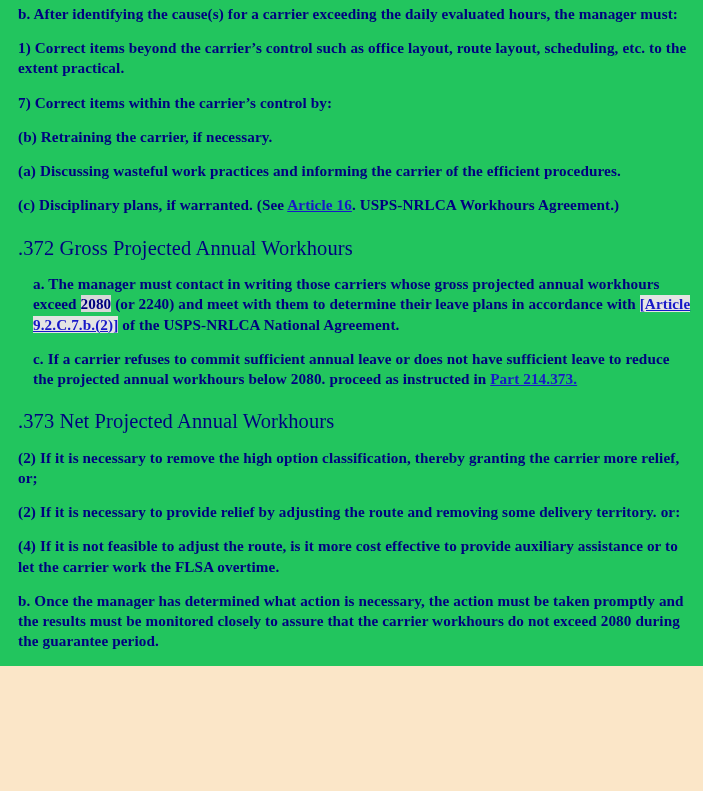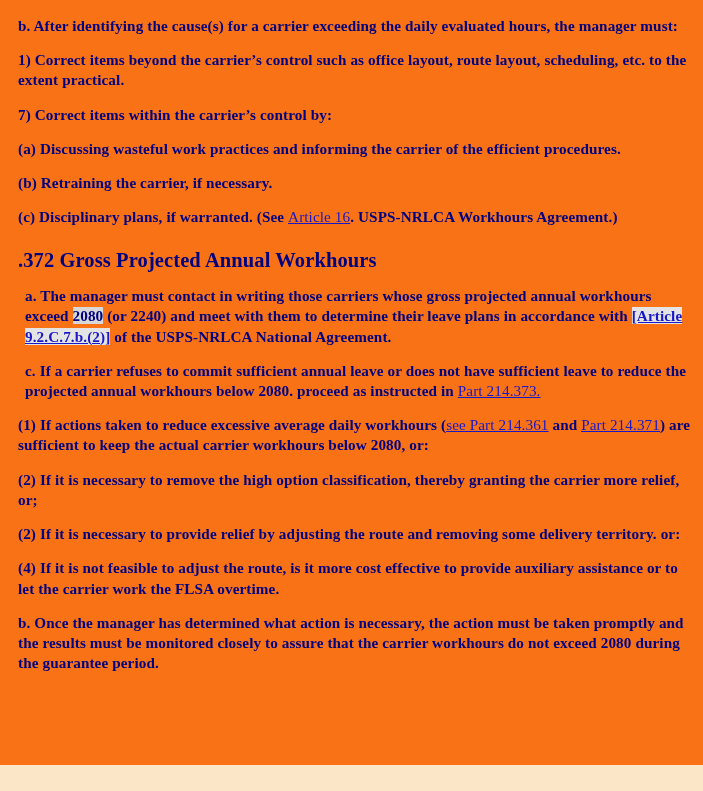--- a/index.html
+++ b/index.html
@@ -10,47 +10,48 @@
     width: 703px;
     height: 791px;
     background: #FBE6C8;
     font-family: "Liberation Serif", serif;
     color: #000080;
     overflow: hidden;
   }
   .page {
     box-sizing: border-box;
     width: 703px;
-    height: 765px;
-    padding: 16px 10px 0 18px;
-    background: #f97316;
+    height: 666px;
+    padding: 4px 10px 0 18px;
+    background: #22c55e;
   }
   p {
     margin: 0 0 14px 0;
     font-size: 15.2px;
     line-height: 1.33;
     font-weight: bold;
     color: #000080;
     letter-spacing: 0.1px;
   }
   h2 {
     margin: 20px 0 14px 0;
     font-size: 20.5px;
     line-height: 1.2;
-    font-weight: bold;
+    font-weight: normal;
     color: #000080;
     letter-spacing: 0.1px;
   }
   .indent {
     padding-left: 7px;
+    margin-left: 8px;
   }
   a.link {
     color: #1818C8;
     text-decoration: underline;
-    font-weight: normal;
+    font-weight: bold;
   }
   .hl {
     background: #D8D8D8;
   }
   .bracket-link {
     color: #1818C8;
     text-decoration: underline;
     font-weight: bold;
     background: #E4E4E4;
   }
@@ -59,36 +60,36 @@
 <body>
 
 <div class="page">
 
   <p>b. After identifying the cause(s) for a carrier exceeding the daily evaluated hours, the manager must:</p>
 
   <p>1) Correct items beyond the carrier’s control such as office layout, route layout, scheduling, etc. to the  extent practical.</p>
 
   <p>7) Correct items within the carrier’s control by:</p>
 
+  <p>(b) Retraining the carrier, if necessary.</p>
+
   <p>(a) Discussing wasteful work practices and informing the carrier of the efficient procedures.</p>
-
-  <p>(b) Retraining the carrier, if necessary.</p>
 
   <p><span>(c) Disciplinary plans, if warranted. (See </span><a class="link" href="#">Article 16</a><span>. USPS-NRLCA Workhours Agreement.)</span></p>
 
   <h2>.372 Gross Projected Annual Workhours</h2>
 
   <p class="indent"><span>a. The manager must contact in writing those carriers whose gross projected annual workhours exceed </span><span class="hl">2080</span><span> (or 2240) and meet with them to determine their leave plans in accordance with  </span><a class="bracket-link" href="#">[Article 9.2.C.7.b.(2)]</a><span> of the USPS-NRLCA National Agreement.</span></p>
 
 
   <p class="indent"><span>c. If a carrier refuses to commit sufficient annual leave or does not have sufficient leave to reduce the projected annual workhours below 2080. proceed as instructed in </span><a class="link" href="#">Part 214.373.</a></p>
 
+  <h2>.373 Net Projected Annual Workhours</h2>
 
 
-  <p><span>(1) If actions taken to reduce excessive average daily workhours (</span><a class="link" href="#">see Part 214.361</a><span> and </span><a class="link" href="#">Part 214.371</a><span>) are sufficient to keep the actual carrier workhours below 2080, or:</span></p>
 
   <p>(2) If it is necessary to remove the high option classification, thereby granting the carrier more relief, or;</p>
 
   <p>(2) If it is necessary to provide relief by adjusting the route and removing some delivery territory. or:</p>
 
   <p>(4) If it is not feasible to adjust the route, is it more cost effective to provide auxiliary assistance or to let the carrier work the FLSA overtime.</p>
 
   <p>b. Once the manager has determined what action is necessary, the action must be taken promptly and the results must be monitored closely to assure that the carrier workhours do not exceed 2080 during the guarantee period.</p>
 
 </div>

